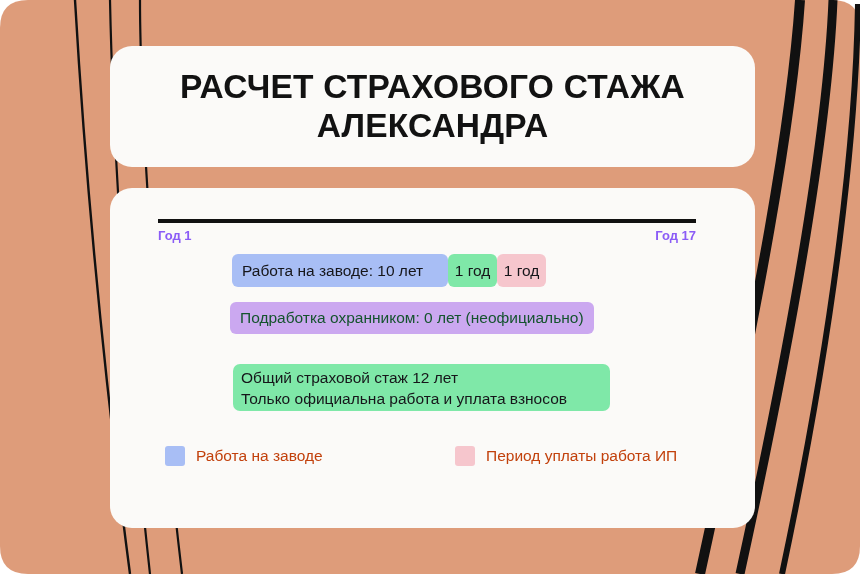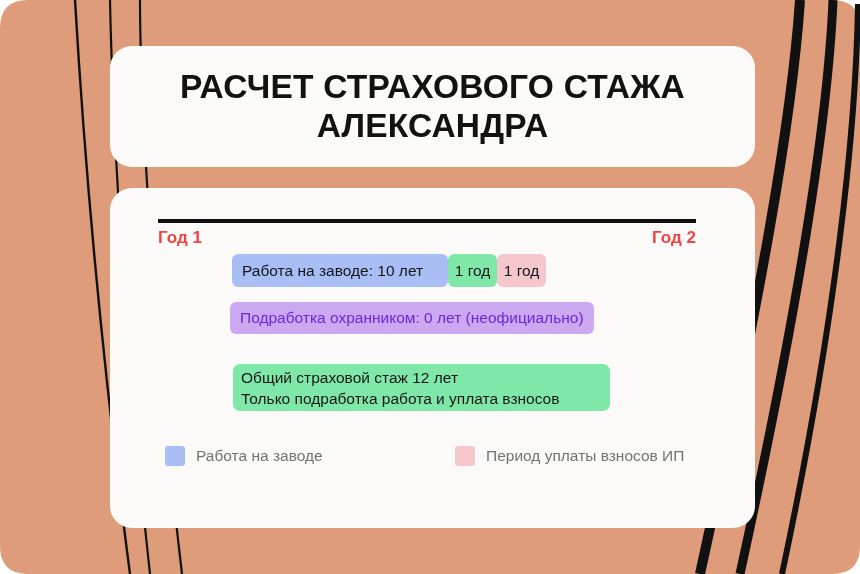--- a/index.html
+++ b/index.html
@@ -71,23 +71,23 @@
     height: 4px;
     background: #111111;
   }
   #axis-labels {
     position: absolute;
     left: 48px;
     top: 40px;
     width: 538px;
     display: flex;
     justify-content: space-between;
-    font-size: 17px;
+    font-size: 13px;
     font-weight: bold;
-    color: #ef4444;
+    color: #8b5cf6;
   }
   
   #bar-row-work {
     position: absolute;
     left: 122px;
     top: 66px;
     display: flex;
     align-items: stretch;
     height: 33px;
   }
@@ -110,21 +110,21 @@
   #bar-row-side {
     position: absolute;
     left: 120px;
     top: 114px;
     height: 32px;
     display: flex;
     align-items: center;
     border-radius: 6px;
     padding: 0 10px;
     font-size: 15.5px;
-    color: #6d28d9;
+    color: #14532d;
     white-space: nowrap;
     box-sizing: border-box;
   }
   #summary-box {
     position: absolute;
     left: 123px;
     top: 176px;
     width: 377px;
     height: 47px;
     border-radius: 7px;
@@ -154,21 +154,21 @@
     height: 20px;
   }
   .swatch {
     width: 20px;
     height: 20px;
     border-radius: 3px;
     flex: 0 0 auto;
   }
   .legend-label {
     font-size: 15.5px;
-    color: #737373;
+    color: #c2410c;
     white-space: nowrap;
   }
 </style>
 </head>
 <body>
 
 <div id="stage">
 
   <svg id="bg-shape" viewBox="0 0 860 574" preserveAspectRatio="none" aria-hidden="true">
     <rect x="0" y="0" width="860" height="574" fill="#ffffff"></rect>
@@ -187,45 +187,45 @@
     <div id="title-text">РАСЧЕТ СТРАХОВОГО СТАЖА
 АЛЕКСАНДРА</div>
   </div>
 
   <div id="main-card" style="background: rgb(251, 250, 248);">
 
     <div id="timeline-rule" style="background: rgb(17, 17, 17);"></div>
 
     <div id="axis-labels">
       <span>Год 1</span>
-      <span>Год 2</span>
+      <span>Год 17</span>
     </div>
 
     <div id="bar-row-work">
       <div class="seg" id="seg-factory" style="background: rgb(168, 190, 245);">Работа на заводе: 10 лет</div>
       <div class="seg" id="seg-unemp" style="background: rgb(127, 232, 168);">1 год</div>
       <div class="seg" id="seg-ip" style="background: rgb(246, 198, 205);">1 год</div>
     </div>
 
     <div id="bar-row-side" style="background: rgb(203, 168, 240);">Подработка охранником: 0 лет (неофициально)</div>
 
     <div id="summary-box" style="background: rgb(127, 232, 168);">
       <div class="summary-line">Общий страховой стаж 12 лет</div>
-      <div class="summary-line">Только подработка работа и уплата взносов</div>
+      <div class="summary-line">Только официальна работа и уплата взносов</div>
     </div>
 
     <div id="legend">
       <div class="legend-col" id="legend-col-left">
         <div class="legend-item">
           <span class="swatch" style="background: rgb(168, 190, 245);"></span>
           <span class="legend-label">Работа на заводе</span>
         </div>
       </div>
       <div class="legend-col" id="legend-col-right">
         <div class="legend-item">
           <span class="swatch" style="background: rgb(246, 198, 205);"></span>
-          <span class="legend-label">Период уплаты взносов ИП</span>
+          <span class="legend-label">Период уплаты работа ИП</span>
         </div>
       </div>
     </div>
 
   </div>
 </div>
 
 </body></html>

